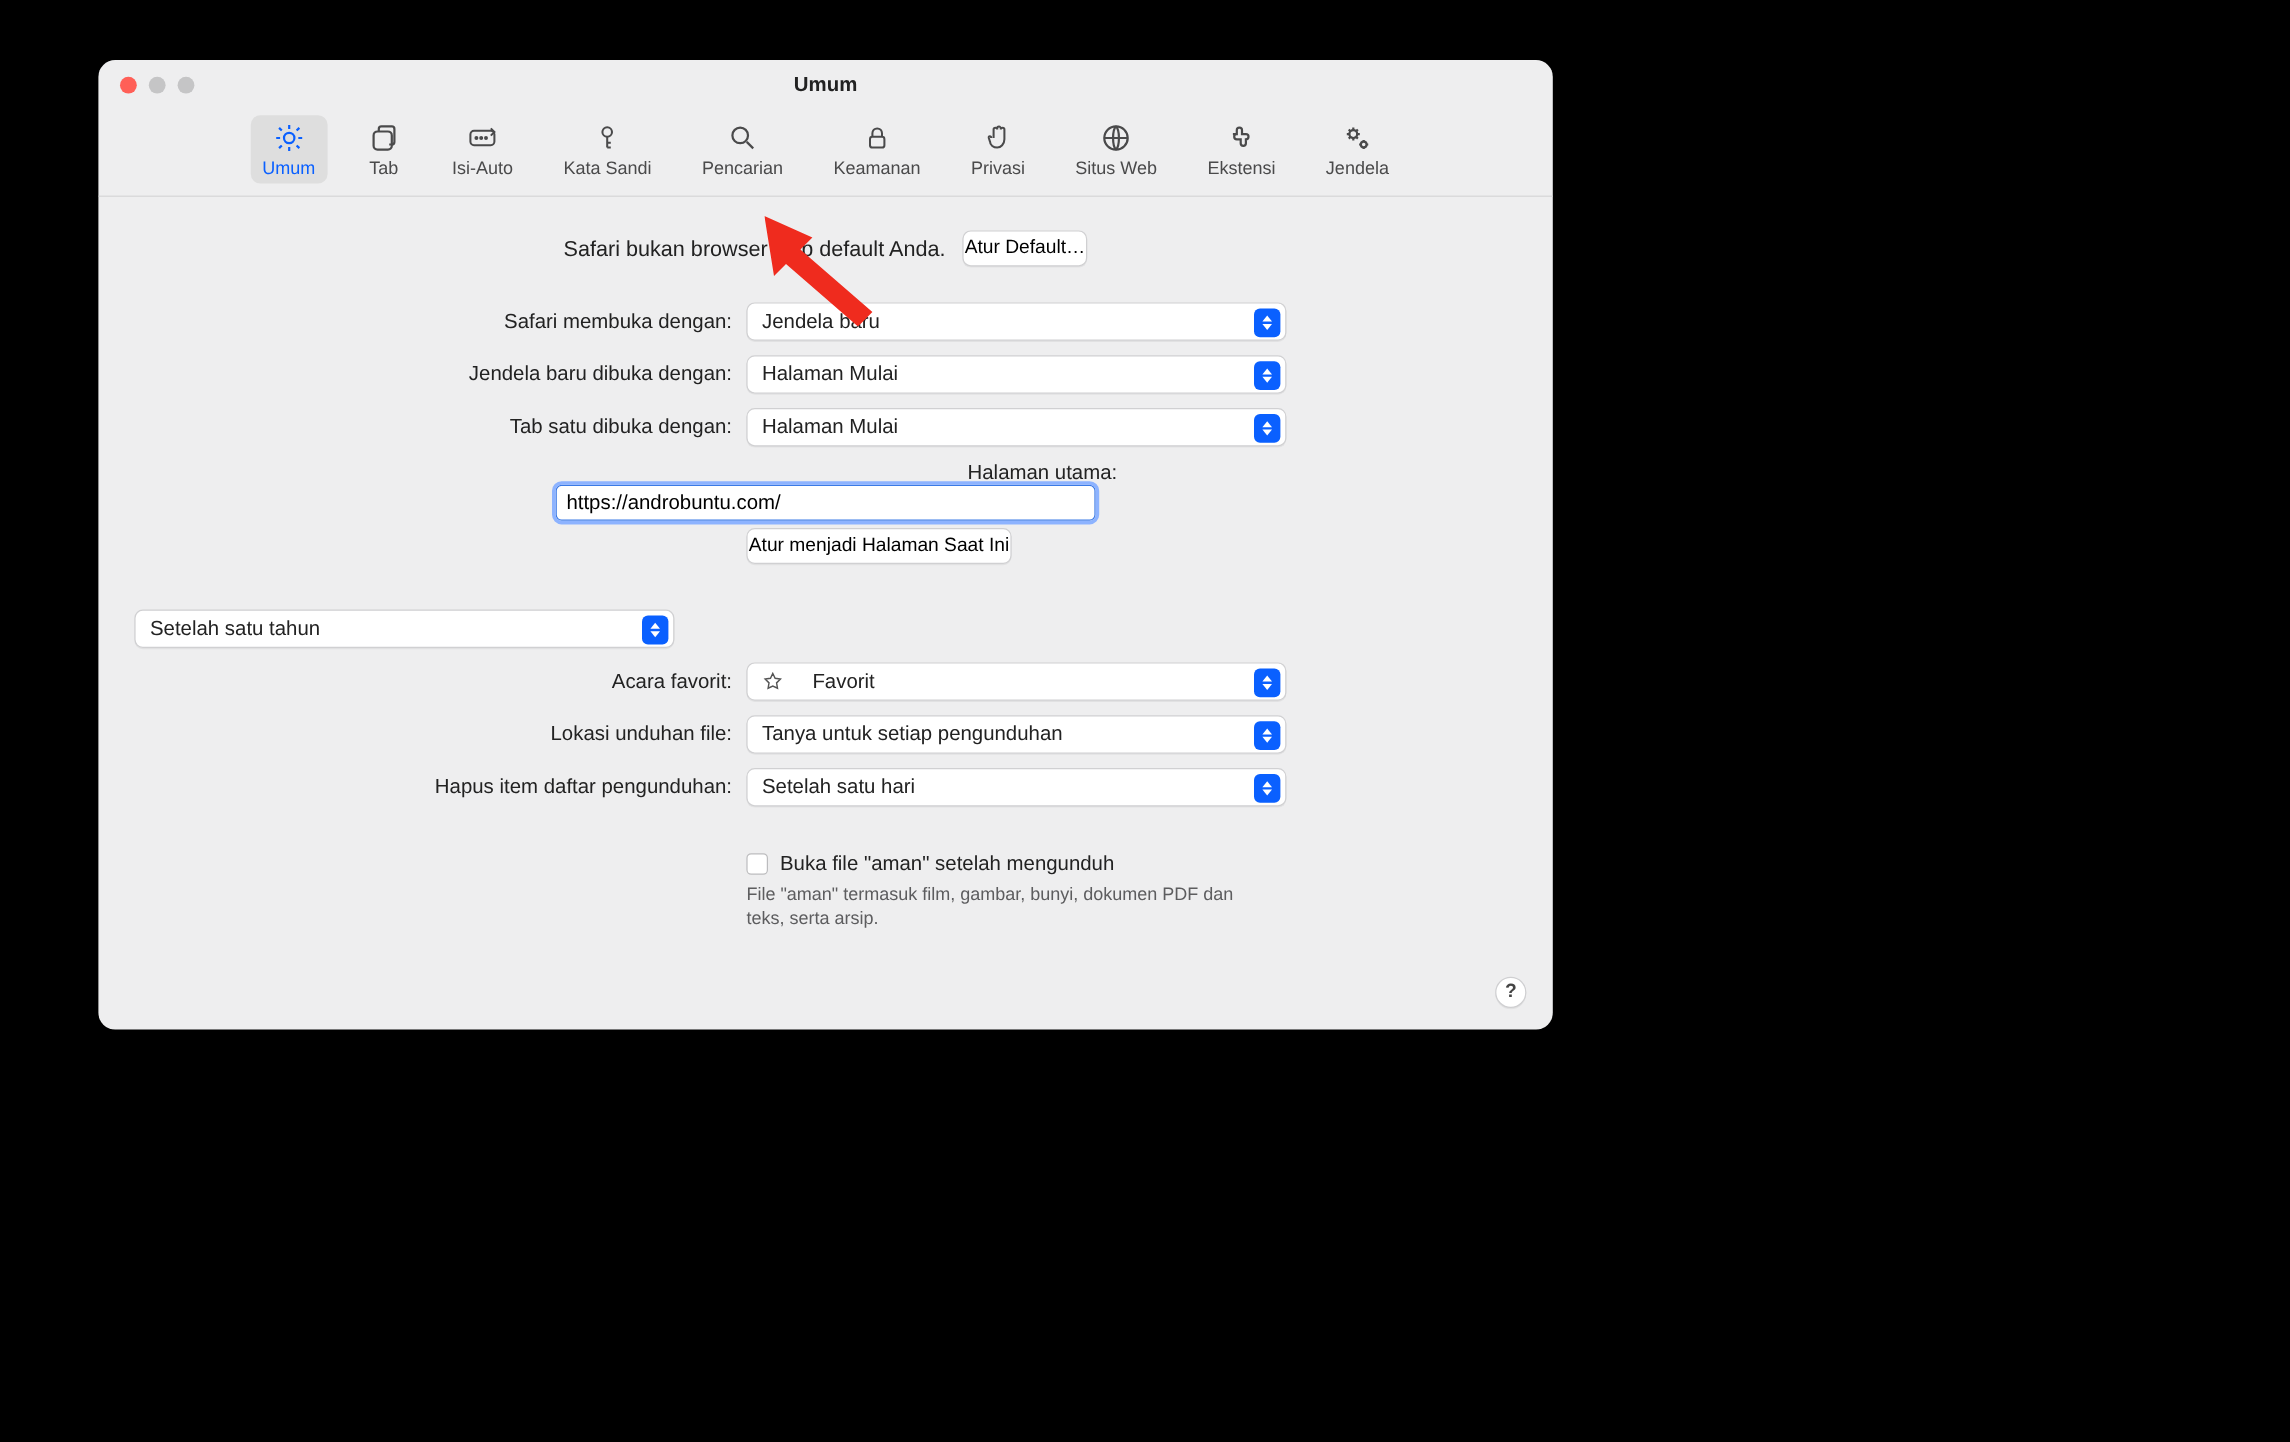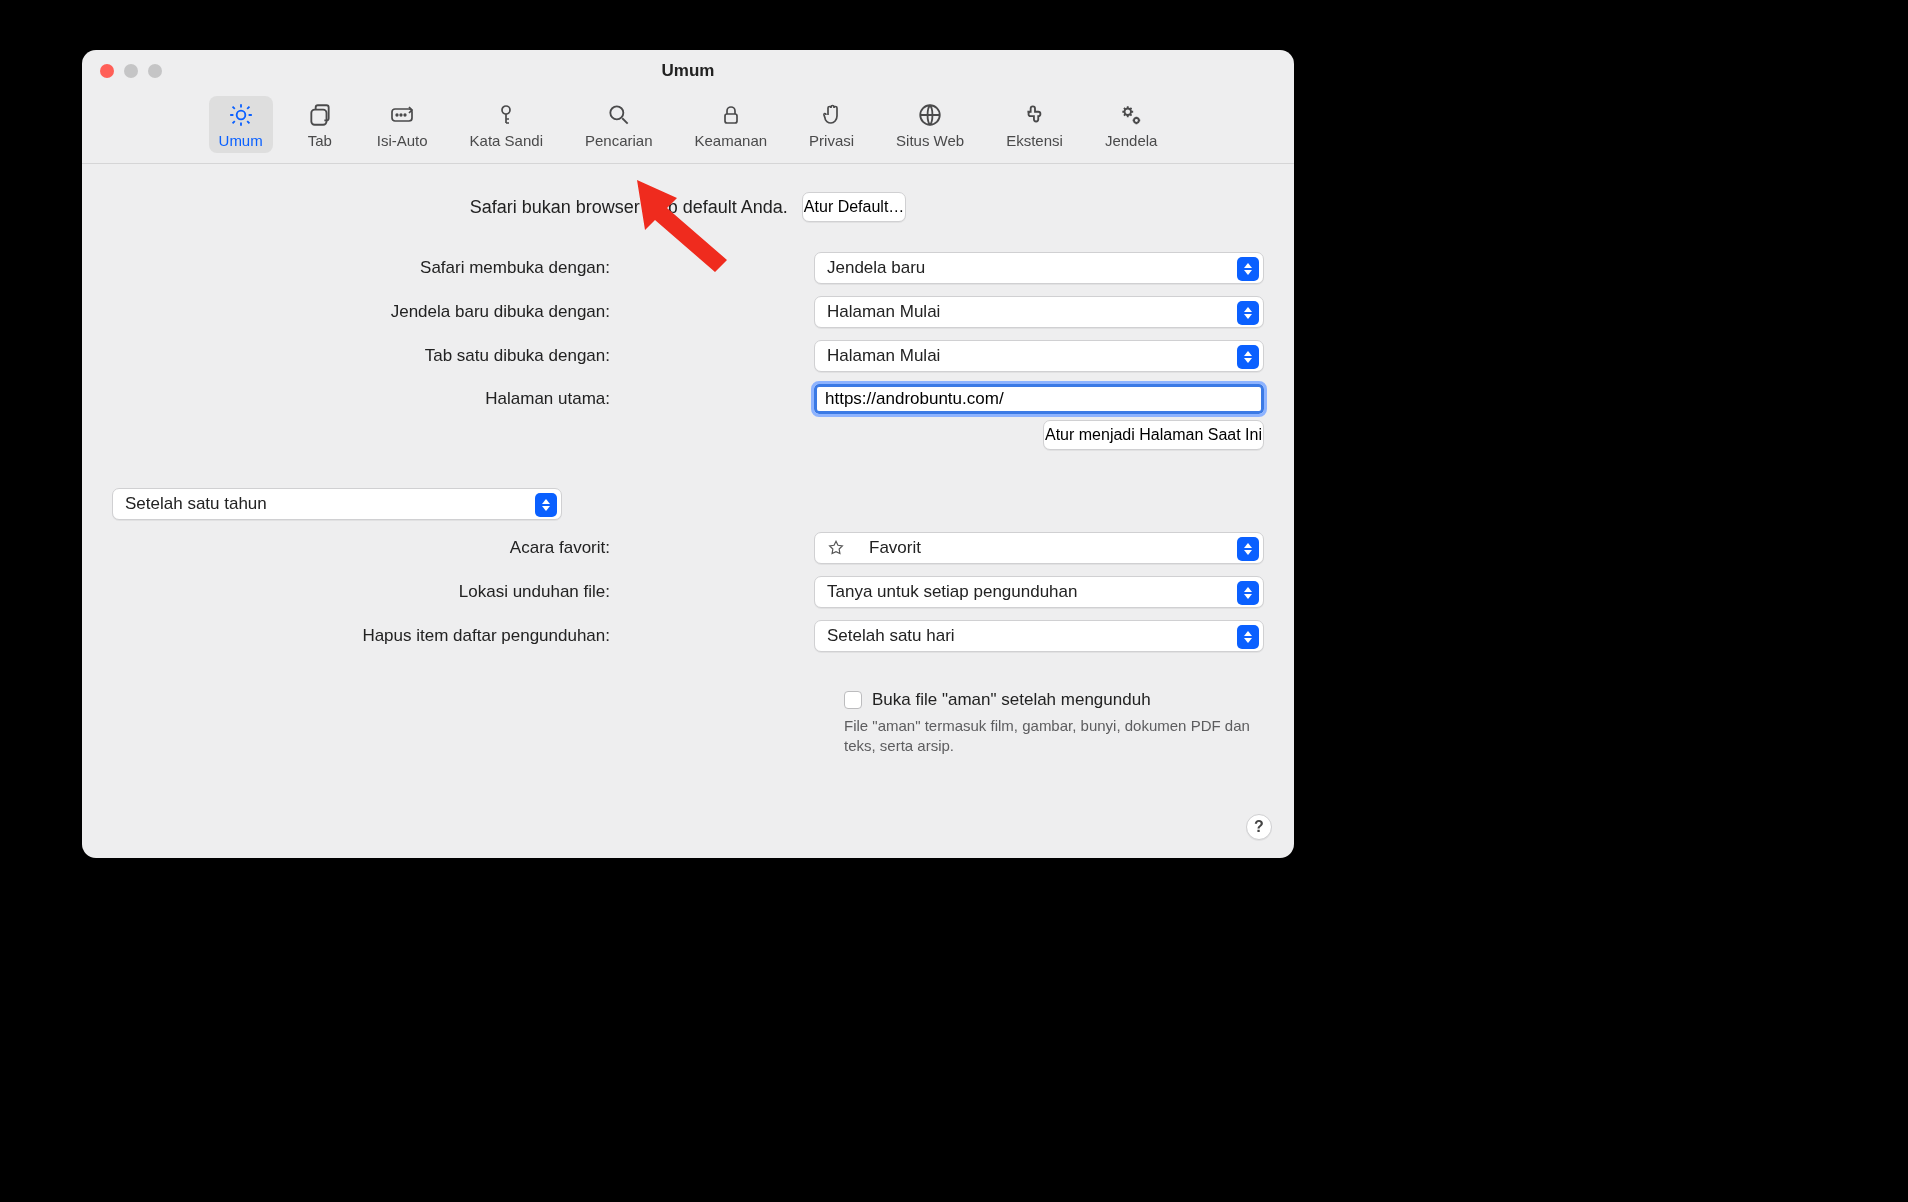--- a/index.html
+++ b/index.html
@@ -80,23 +80,22 @@
 .tool-label { font-size: 15px; }
 
 .content {
   padding: 28px 30px 20px;
   position: relative;
 }
 .row {
   display: flex;
   align-items: center;
   margin-bottom: 12px;
-  justify-content: space-between;
-}
-.row.tight { margin-bottom: 6px; }
+}
+.row.tight { margin-bottom: 6px; flex-direction: column; }
 .row .lbl {
   width: 510px;
   text-align: right;
   padding-right: 12px;
   color: #222;
   font-size: 17px;
 }
 .row .ctrl { flex: 0 0 auto; }
 
 .banner-row {
@@ -152,21 +151,21 @@
 .select .stepper::after  { border-top: 5px solid #fff; }
 
 .select.withstar .sel-text { display: flex; align-items: center; gap: 24px; }
 .star {
   display: inline-flex; align-items: center; justify-content: center;
 }
 
 .textfield {
   width: 450px;
   height: 30px;
-  border: 3px solid #a16207;
+  border: 1px solid #a16207;
   border-radius: 5px;
   padding: 0 8px;
   font-size: 17px;
   background: #fff;
 }
 .textfield.focused {
   outline: 3px solid #8db3ff;
   border-color: #3b7ae5;
 }
 .underbtn-row {

